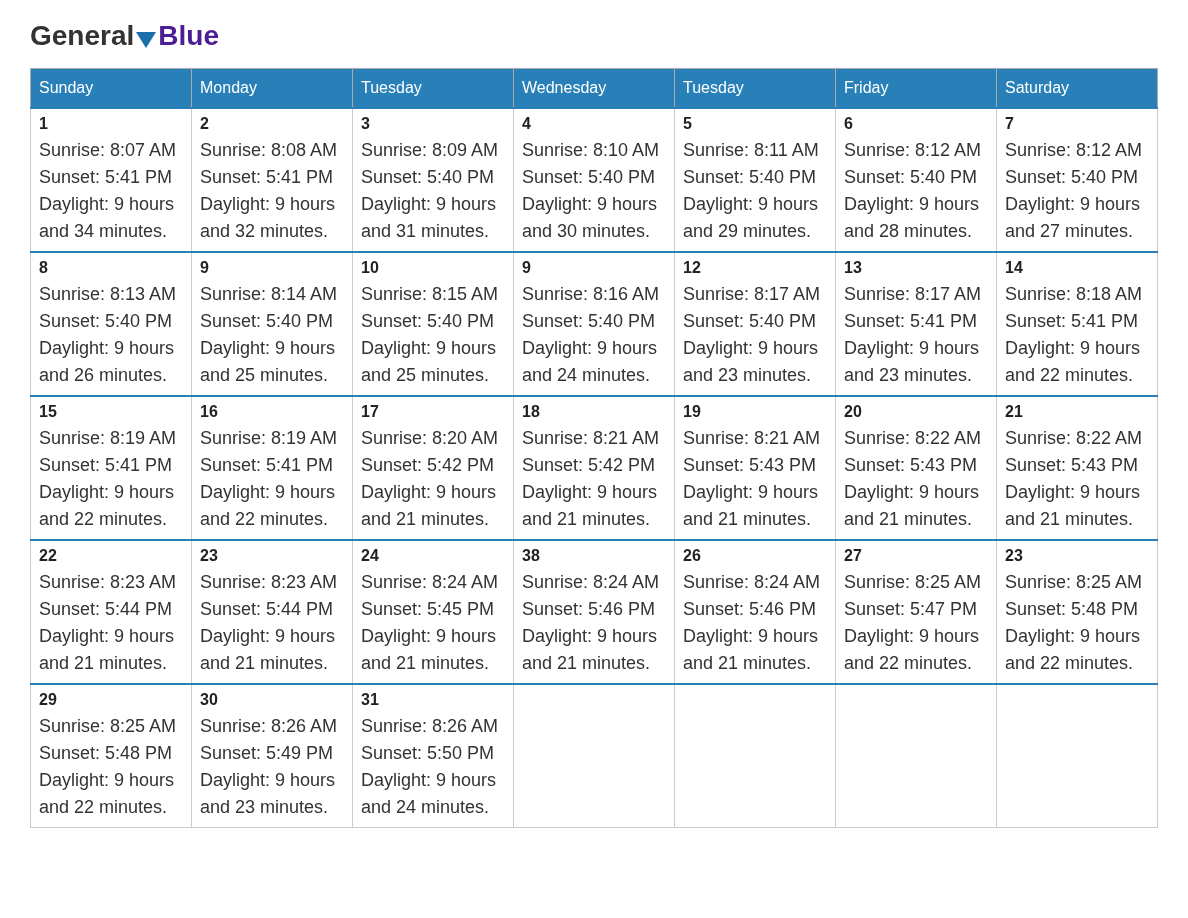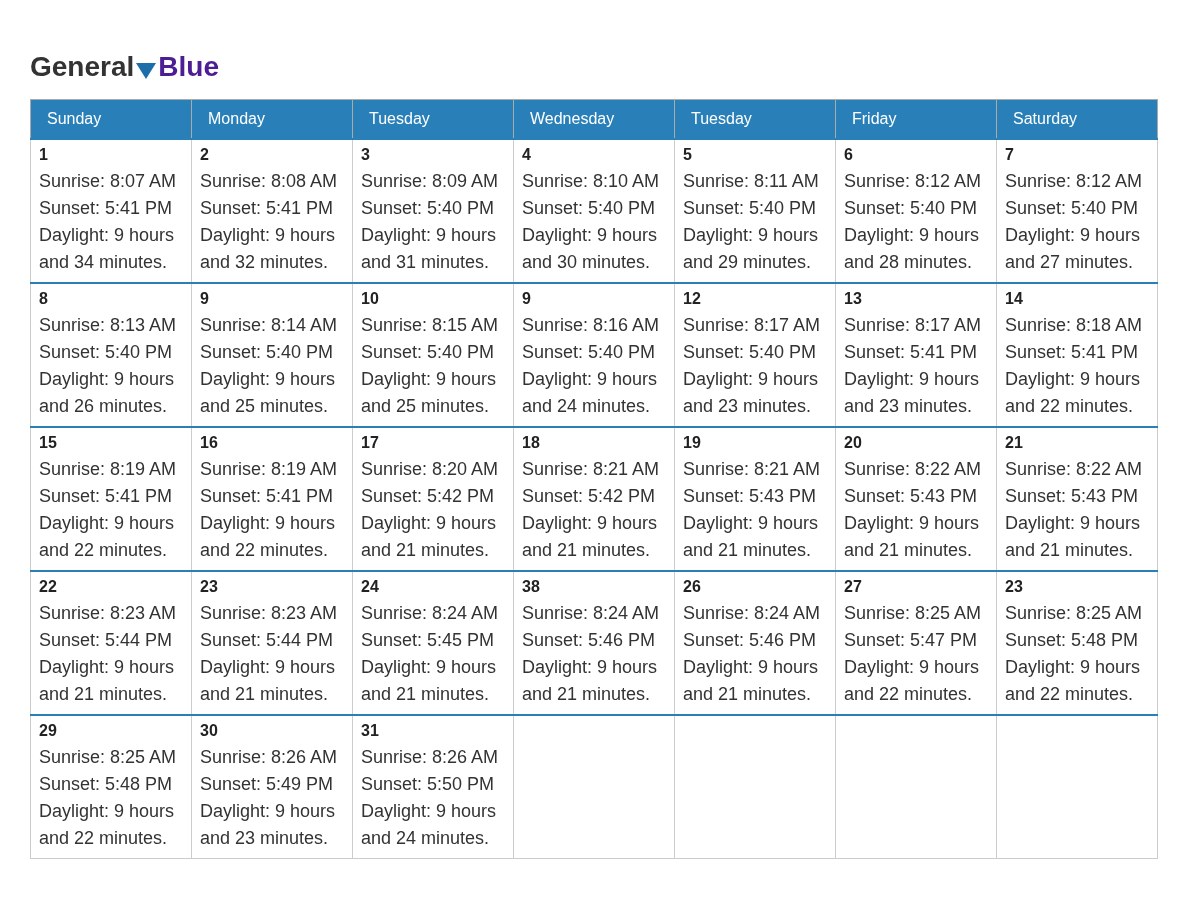--- a/index.html
+++ b/index.html
@@ -13,21 +13,20 @@
     .header {
       display: flex;
       justify-content: space-between;
       align-items: flex-start;
       margin-bottom: 16px;
     }
     .logo {
       display: flex;
       flex-direction: column;
       align-items: flex-start;
-      margin-top: 31px;
     }
     .logo-text {
       font-size: 28px;
       font-weight: bold;
       color: #333;
       display: flex;
       align-items: center;
     }
     .logo-general {
       color: #333;
@@ -63,21 +62,21 @@
     .calendar {
       width: 100%;
       border-collapse: collapse;
       border: 1px solid #aaa;
     }
     .calendar th {
       background-color: #2980b9;
       color: #fff;
       font-size: 16px;
       font-weight: normal;
-      padding: 10px 16px;
+      padding: 10px 8px;
       text-align: left;
       border: 1px solid #aaa;
     }
     .calendar td {
       vertical-align: top;
       padding: 6px 8px;
       border: 1px solid #ccc;
       width: 14.28%;
       min-height: 90px;
       font-size: 13px;

